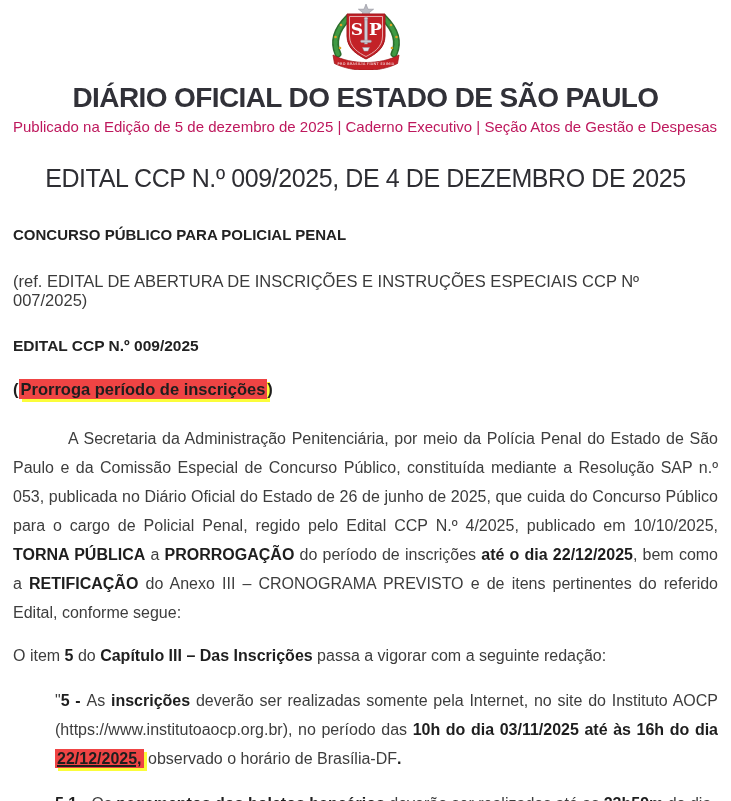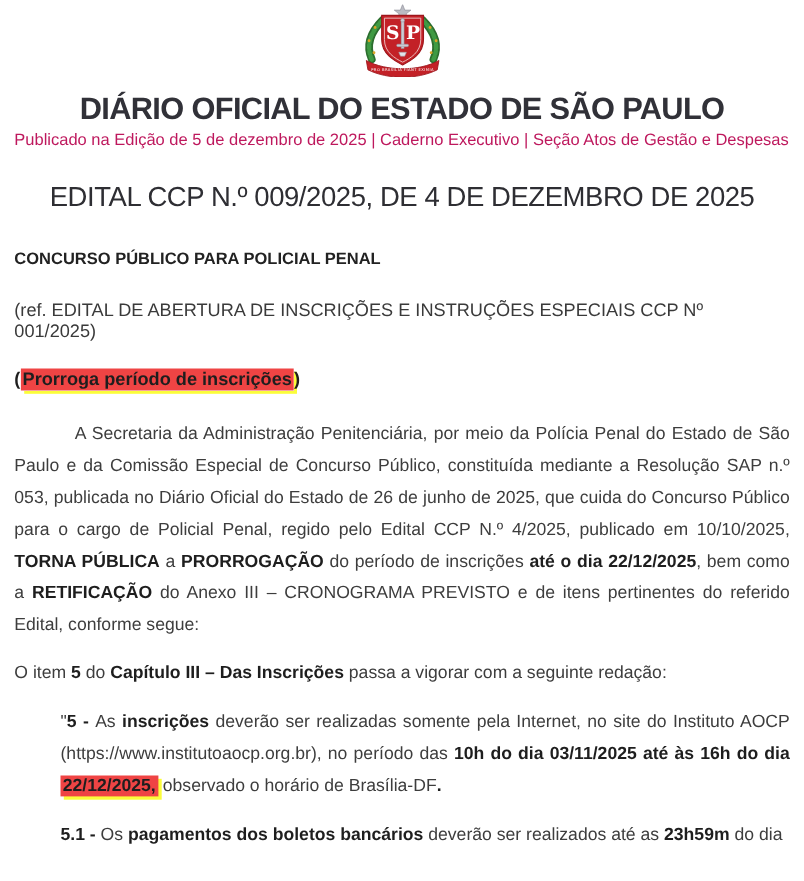--- a/index.html
+++ b/index.html
@@ -56,21 +56,21 @@
   .p-intro{margin-top:25px;}
   .p-item{margin-top:14px;}
   .p-quote{margin-top:16px;margin-left:42px;}
 
   .b{font-weight:bold;color:#1e1e1e;}
   .hl{
     background:#ef4444;
     box-shadow:3px 3px 0 0 #fbfd3a;
     padding:1px 2px;
   }
-  .u{text-decoration-thickness:1.5px;}
+  .u{text-decoration:underline;text-decoration-thickness:1.5px;}
 </style>
 </head>
 <body>
 
 <div class="page">
 
   <div class="crest-wrap">
     <svg width="96" height="66" viewBox="0 0 96 66" aria-hidden="true">
 
       <polygon points="48,0 50,5.2 55.6,5.2 51.2,8.6 52.8,14 48,10.8 43.2,14 44.8,8.6 40.4,5.2 46,5.2" fill="#babbc3" stroke="#8e8f98" stroke-width="0.6"></polygon>
@@ -102,22 +102,23 @@
     </svg>
   </div>
 
   <h1 class="doc-title">DIÁRIO OFICIAL DO ESTADO DE SÃO PAULO</h1>
   <div class="doc-subtitle">Publicado na Edição de 5 de dezembro de 2025 | Caderno Executivo | Seção Atos de Gestão e Despesas</div>
 
   <h2 class="edital-heading">EDITAL CCP N.º 009/2025, DE 4 DE DEZEMBRO DE 2025</h2>
 
   <div class="center-line subject-line">CONCURSO PÚBLICO PARA POLICIAL PENAL</div>
 
-  <div class="center-line reference-line">(ref. EDITAL DE ABERTURA DE INSCRIÇÕES E INSTRUÇÕES ESPECIAIS CCP Nº 001/2025)</div>
+  <div class="center-line reference-line">(ref. EDITAL DE ABERTURA DE INSCRIÇÕES E INSTRUÇÕES ESPECIAIS CCP Nº 007/2025)</div>
 
+  <div class="center-line number-line">EDITAL CCP N.º 009/2025</div>
 
   <div class="center-line note-line"><span class="b">(</span><span class="b hl">Prorroga período de inscrições</span><span class="b">)</span></div>
 
   <div class="para indent p-intro"><span>A Secretaria da Administração Penitenciária, por meio da Polícia Penal do Estado de São Paulo e da Comissão Especial de Concurso Público, constituída mediante a Resolução SAP n.º 053, publicada no Diário Oficial do Estado de 26 de junho de 2025, que cuida do Concurso Público para o cargo de Policial Penal, regido pelo Edital CCP N.º 4/2025, publicado em 10/10/2025, </span><span class="b">TORNA PÚBLICA</span><span> a </span><span class="b">PRORROGAÇÃO</span><span> do período de inscrições </span><span class="b">até o dia 22/12/2025</span><span>, bem como a </span><span class="b">RETIFICAÇÃO</span><span> do Anexo III – CRONOGRAMA PREVISTO e de itens pertinentes do referido Edital, conforme segue:</span></div>
 
   <div class="para p-item"><span>O item </span><span class="b">5</span><span> do </span><span class="b">Capítulo III – Das Inscrições</span><span> passa a vigorar com a seguinte redação:</span></div>
 
   <div class="para p-quote"><span>"</span><span class="b">5 - </span><span>As </span><span class="b">inscrições</span><span> deverão ser realizadas somente pela Internet, no site do Instituto AOCP (https://www.institutoaocp.org.br), no período das </span><span class="b">10h do dia 03/11/2025 até às 16h do dia </span><span class="b hl u">22/12/2025,</span><span> observado o horário de Brasília-DF</span><span class="b">.</span></div>
 
   <div class="para p-quote"><span class="b">5.1 - </span><span>Os </span><span class="b">pagamentos dos boletos bancários</span><span> deverão ser realizados até as </span><span class="b">23h59m</span><span> do dia </span></div>

